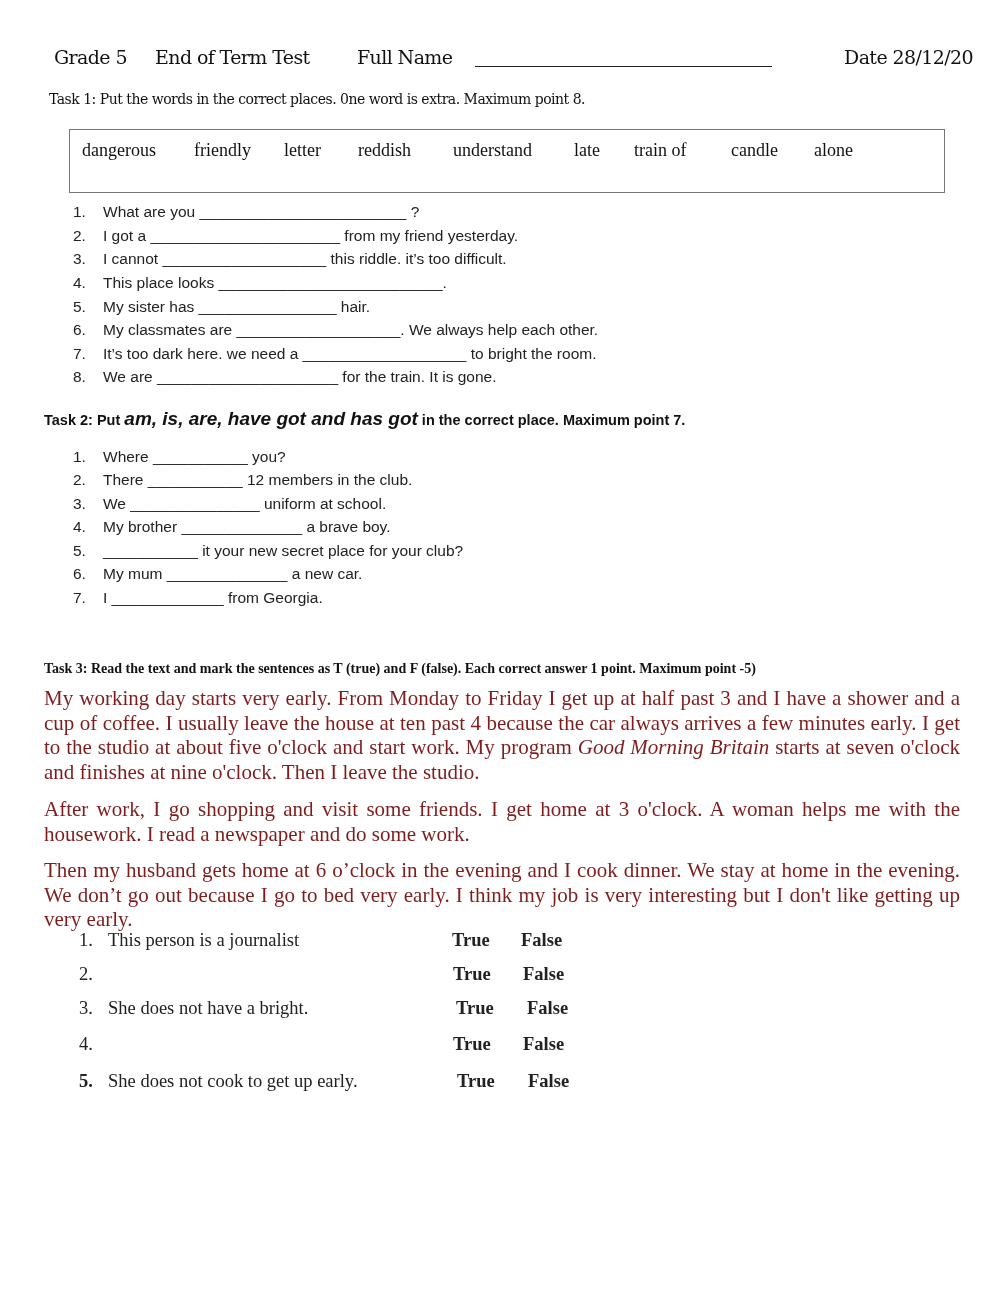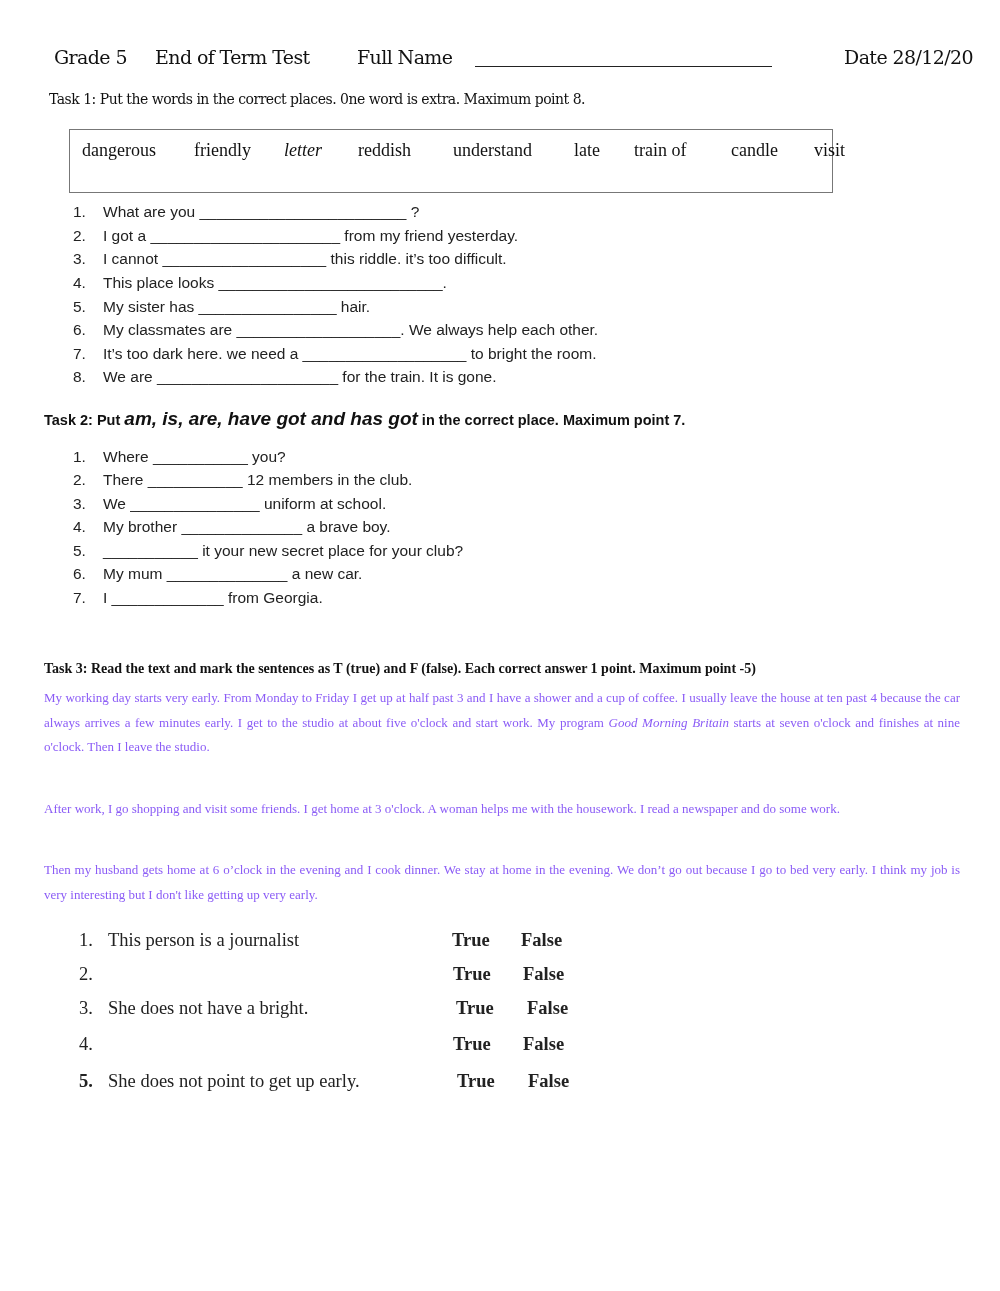--- a/index.html
+++ b/index.html
@@ -3,60 +3,60 @@
 <meta charset="utf-8">
 <style>
   html, body { margin:0; padding:0; background:#ffffff; }
   body { width:1000px; height:1291px; position:relative; overflow:hidden; color:#111; }
   .abs { position:absolute; white-space:nowrap; }
 
   
   .hdr { top:46px; font-size:19px; font-family:"DejaVu Serif",serif; letter-spacing:-0.6px; }
   .task1-title { top:91px; left:49px; font-size:14px; font-family:"DejaVu Serif",serif; letter-spacing:-0.5px; }
 
-  .wordbox { position:absolute; left:69px; top:129px; width:764px; height:64px; border:1.5px solid #777; box-sizing:border-box; }
+  .wordbox { position:absolute; left:69px; top:129px; width:876px; height:64px; border:1.5px solid #777; box-sizing:border-box; }
   .word { position:absolute; top:10px; font-size:18px; font-family:"Liberation Serif",serif; }
 
   .t1item, .t2item { position:absolute; font-size:15.5px; font-family:"Liberation Sans",sans-serif; color:#222; }
   .num { position:absolute; left:0; }
   .txt { position:absolute; left:30px; white-space:nowrap; }
 
   .task2-title { top:408px; left:44px; font-size:14.5px; font-family:"Liberation Sans",sans-serif; font-weight:bold; }
   .task2-title .big { font-size:19px; font-style:italic; font-weight:bold; }
 
   .task3-title { left:44px; top:657px; font-size:14px; font-family:Liberation Serif, serif; font-weight:bold; line-height:23px; white-space:normal; width:900px; }
 
-  .para { position:absolute; left:44px; width:916px; font-size:13px; line-height:24.6px; font-family:"Liberation Serif",serif; text-align:justify; color:#8b5cf6; }
+  .para { position:absolute; left:44px; width:916px; font-size:21px; line-height:24.6px; font-family:"Liberation Serif",serif; text-align:justify; color:#7f1d1d; }
 
   .tf-row { position:absolute; font-size:18.5px; font-family:"Liberation Serif",serif; color:#222; }
   .tf-row .n { position:absolute; left:0; }
   .tf-row .s { position:absolute; white-space:nowrap; }
   .tf-row .opt { position:absolute; font-weight:bold; cursor:pointer; }
 </style>
 </head>
 <body>
 
 <div class="abs hdr" style="left:54px;">Grade 5</div>
 <div class="abs hdr" style="left:155px;">End of Term Test</div>
 <div class="abs hdr" style="left:357px;">Full Name</div>
 <div class="abs" style="left:475px; top:48px; width:297px; height:18px; border-bottom:1.5px solid #222;"></div>
 <div class="abs hdr" style="left:808px;margin-left:36px;">Date 28/12/20</div>
 
 <div class="abs task1-title">Task 1: Put the words in the correct places. 0ne word is extra. Maximum point 8.</div>
 
 <div class="wordbox">
   <span class="word" style="left:12px;">dangerous</span>
   <span class="word" style="left:124px;">friendly</span>
-  <span class="word" style="left:214px;font-style:italic;">letter</span>
+  <span class="word" style="left:214px;">letter</span>
   <span class="word" style="left:288px;">reddish</span>
   <span class="word" style="left:383px;">understand</span>
   <span class="word" style="left:504px;">late</span>
   <span class="word" style="left:564px;">train of</span>
   <span class="word" style="left:661px;">candle</span>
-  <span class="word" style="left:744px;">visit</span>
+  <span class="word" style="left:744px;">alone</span>
 </div>
 
 <div class="t1item" style="left:73px; top:203px;">
     <span class="num">1.</span>
     <span class="txt">What are you ________________________ ?</span>
   </div>
 <div class="t1item" style="left:73px; top:227px;">
     <span class="num">2.</span>
     <span class="txt">I got a ______________________ from my friend yesterday.</span>
   </div>
@@ -139,16 +139,16 @@
   <span class="opt" style="left:377px;">True</span>
   <span class="opt" style="left:448px;">False</span>
 </div>
 <div class="tf-row" style="left:79px; top:1034px; width:500px; height:24px;">
   <span class="n">4.</span>
   <span class="opt" style="left:374px;">True</span>
   <span class="opt" style="left:444px;">False</span>
 </div>
 <div class="tf-row" style="left:79px; top:1071px; width:500px; height:24px;">
   <span class="n" style="font-weight:bold;">5.</span>
-  <span class="s" style="left:29px;">She does not point to get up early.</span>
+  <span class="s" style="left:29px;">She does not cook to get up early.</span>
   <span class="opt" style="left:378px;">True</span>
   <span class="opt" style="left:449px;">False</span>
 </div>
 
 </body></html>

